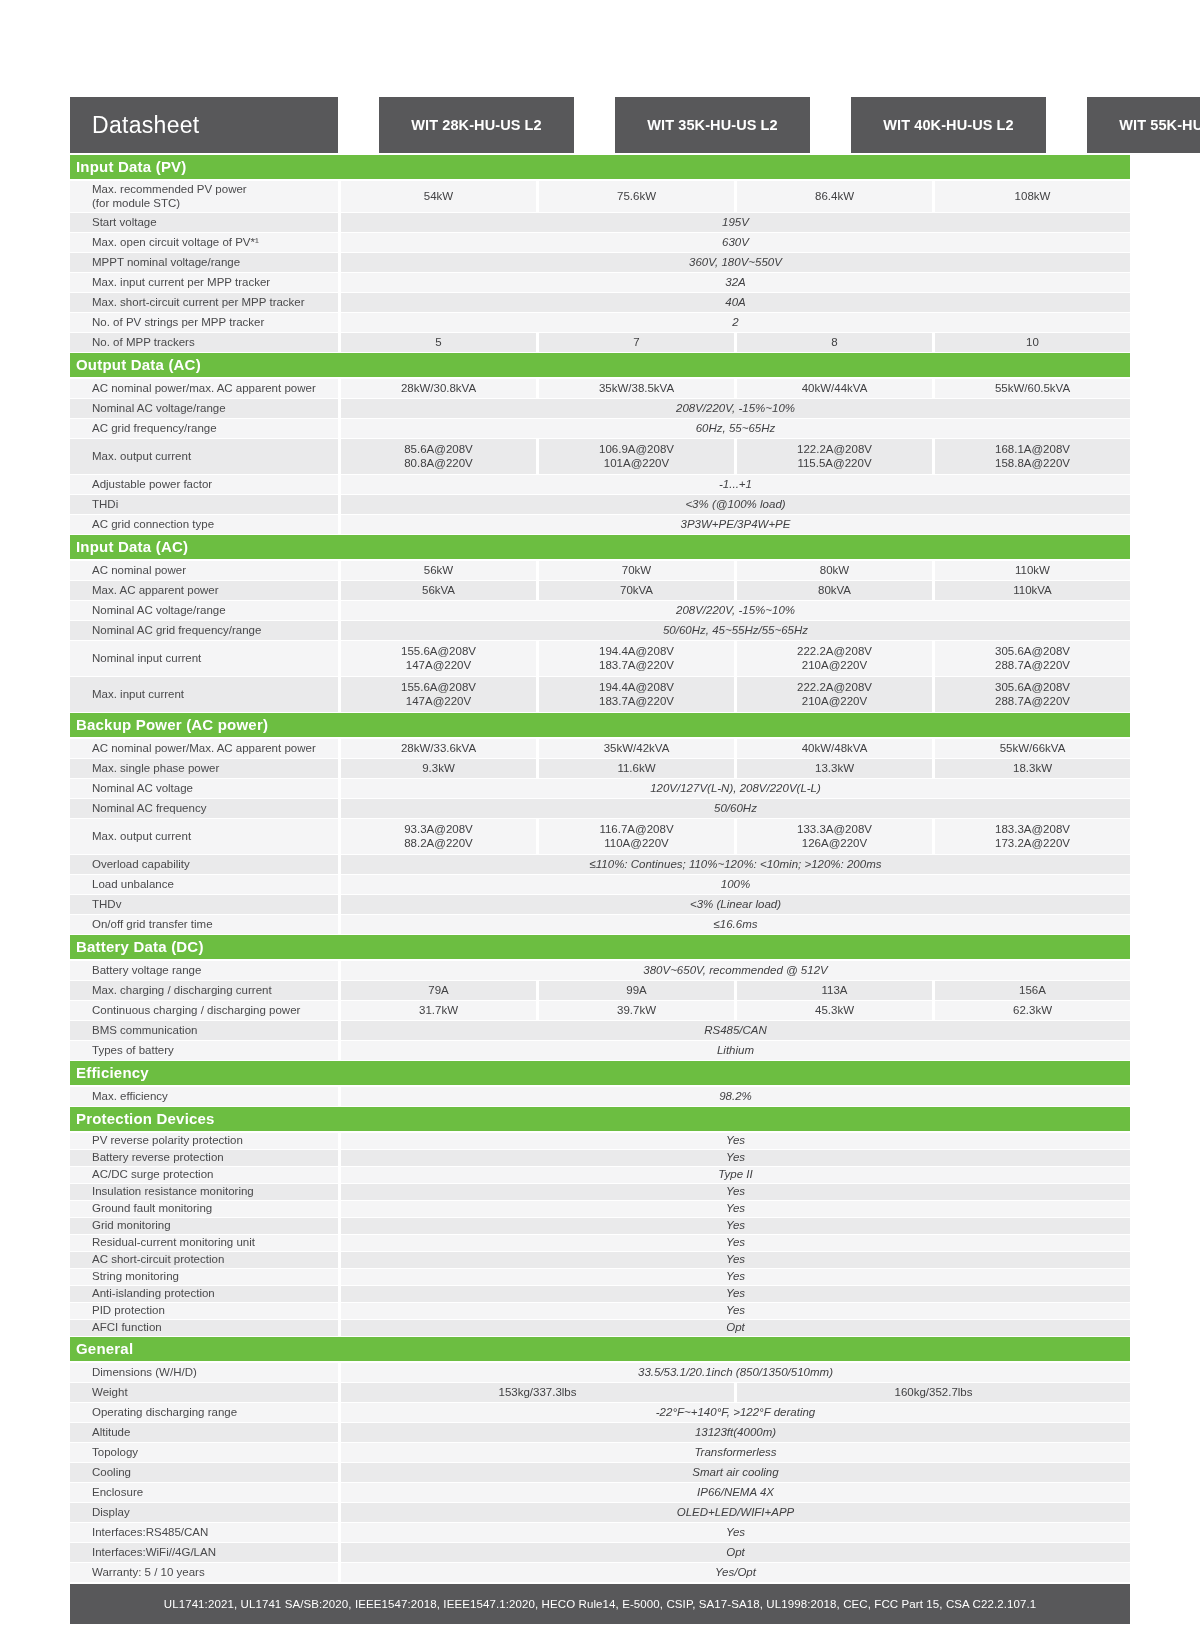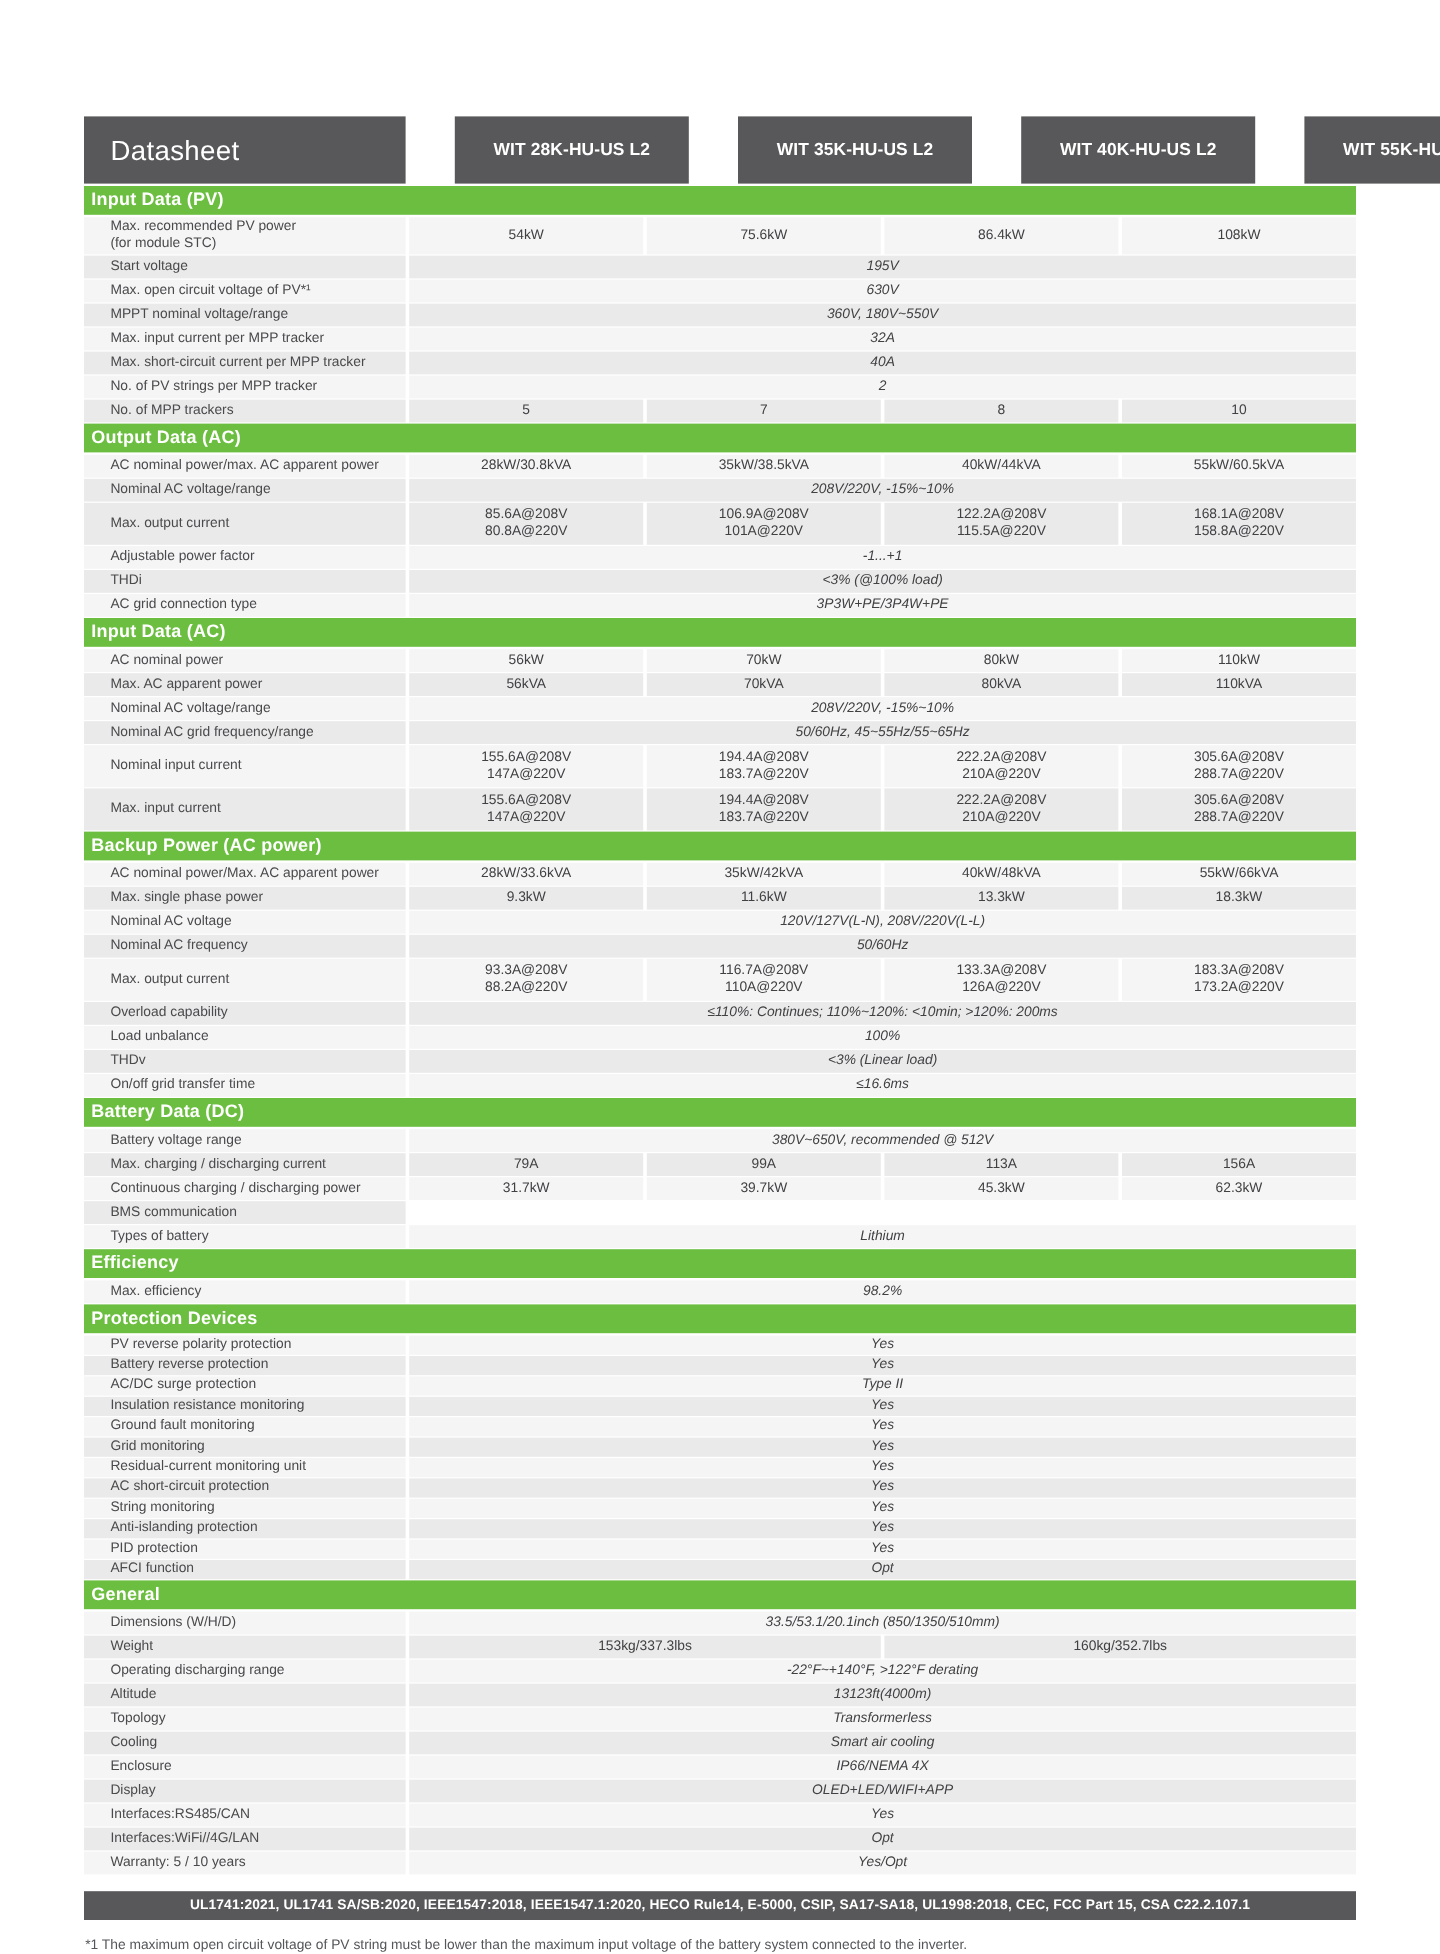--- a/index.html
+++ b/index.html
@@ -49,23 +49,23 @@
   }
   .cell.label{padding-left:22px;color:var(--label-color);justify-content:flex-start;text-align:left;}
   .cell.value{justify-content:center;text-align:center;color:var(--value-color);}
   .span4{grid-column:2 / 6;font-style:italic;}
   .half{grid-column:span 2;}
   .bg-light{background:var(--row-light);}
   .bg-dark{background:var(--row-dark);}
 
   
   .cert-bar{
-    margin-top:14px;height:24px;background:var(--dark);color:#fff;
+    margin-top:2px;height:40px;background:var(--dark);color:#fff;
     display:flex;align-items:center;justify-content:center;
-    font-size:11.5px;letter-spacing:.1px;font-weight:bold;
+    font-size:11.5px;letter-spacing:.1px;
   }
 
   
   .footnotes{width:1062px;margin:13px auto 0 auto;color:#55565A;}
   .footnotes p{margin:0 0 4px 2px;font-size:11.5px;line-height:16px;}
 </style>
 </head>
 <body>
 
 <div class="sheet">
@@ -127,20 +127,24 @@
           <div class="row">
             <div class="cell label bg-light">AC nominal power/max. AC apparent power</div>
             <div class="cell value bg-light">28kW/30.8kVA</div>
             <div class="cell value bg-light">35kW/38.5kVA</div>
             <div class="cell value bg-light">40kW/44kVA</div>
             <div class="cell value bg-light">55kW/60.5kVA</div>
           </div>
           <div class="row">
             <div class="cell label bg-dark">Nominal AC voltage/range</div>
             <div class="cell value span4 bg-dark">208V/220V, -15%~10%</div>
+          </div>
+          <div class="row">
+            <div class="cell label bg-light">AC grid frequency/range</div>
+            <div class="cell value span4 bg-light">60Hz, 55~65Hz</div>
           </div>
           <div class="row h34">
             <div class="cell label bg-dark">Max. output current</div>
             <div class="cell value bg-dark">85.6A@208V
 80.8A@220V</div>
             <div class="cell value bg-dark">106.9A@208V
 101A@220V</div>
             <div class="cell value bg-dark">122.2A@208V
 115.5A@220V</div>
             <div class="cell value bg-dark">168.1A@208V
@@ -273,20 +277,21 @@
           </div>
           <div class="row">
             <div class="cell label bg-light">Continuous charging / discharging power</div>
             <div class="cell value bg-light">31.7kW</div>
             <div class="cell value bg-light">39.7kW</div>
             <div class="cell value bg-light">45.3kW</div>
             <div class="cell value bg-light">62.3kW</div>
           </div>
           <div class="row">
             <div class="cell label bg-dark">BMS communication</div>
+            <div class="cell value span4 bg-dark">RS485/CAN</div>
           </div>
           <div class="row">
             <div class="cell label bg-light">Types of battery</div>
             <div class="cell value span4 bg-light">Lithium</div>
           </div>
         </div>
         <div class="section">
           <div class="section-bar">Efficiency</div>
           <div class="row">
             <div class="cell label bg-light">Max. efficiency</div>

